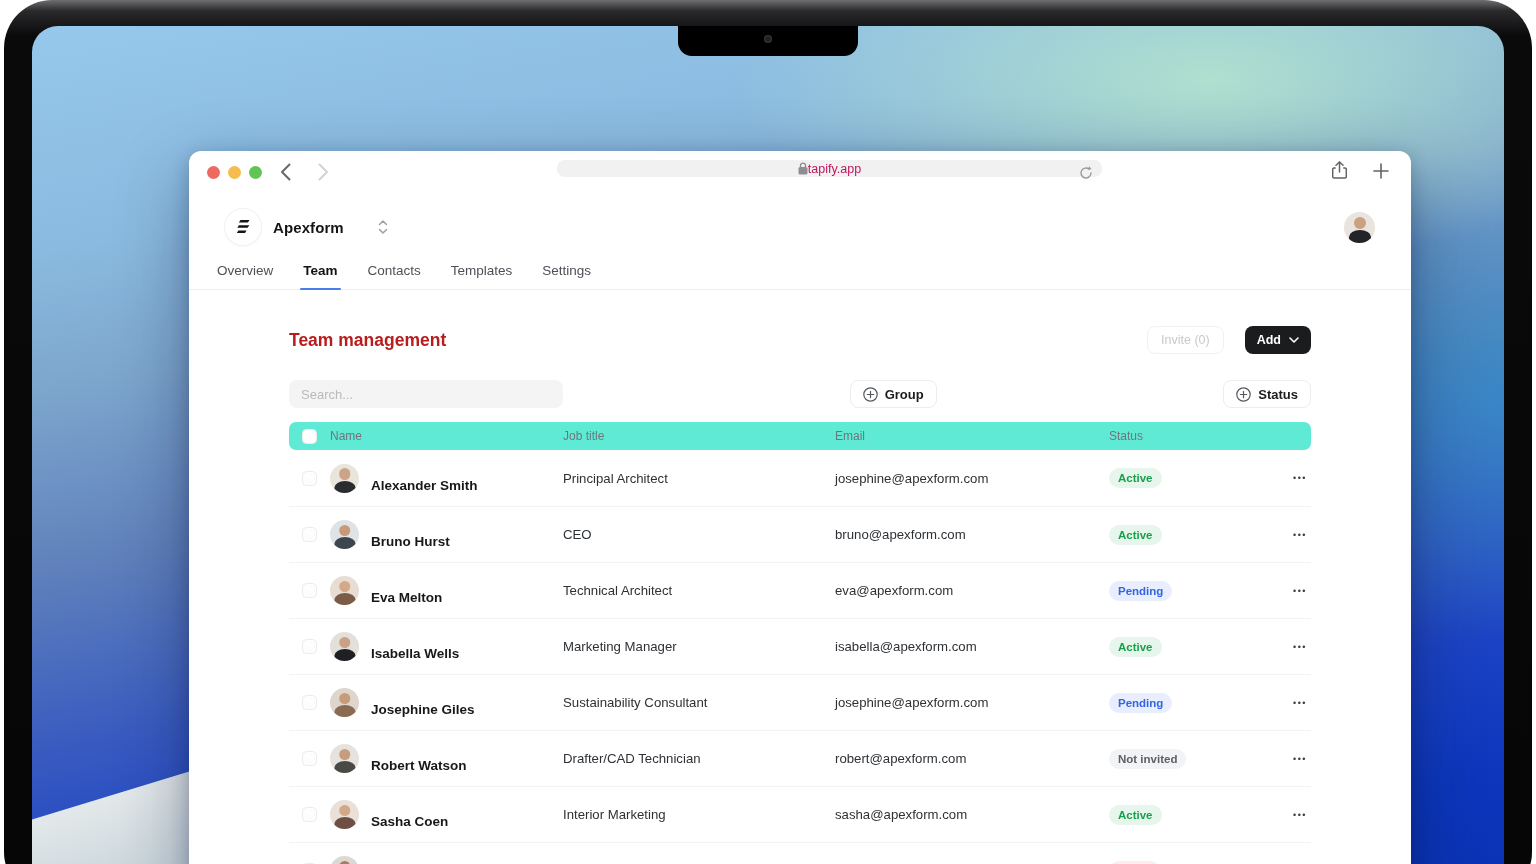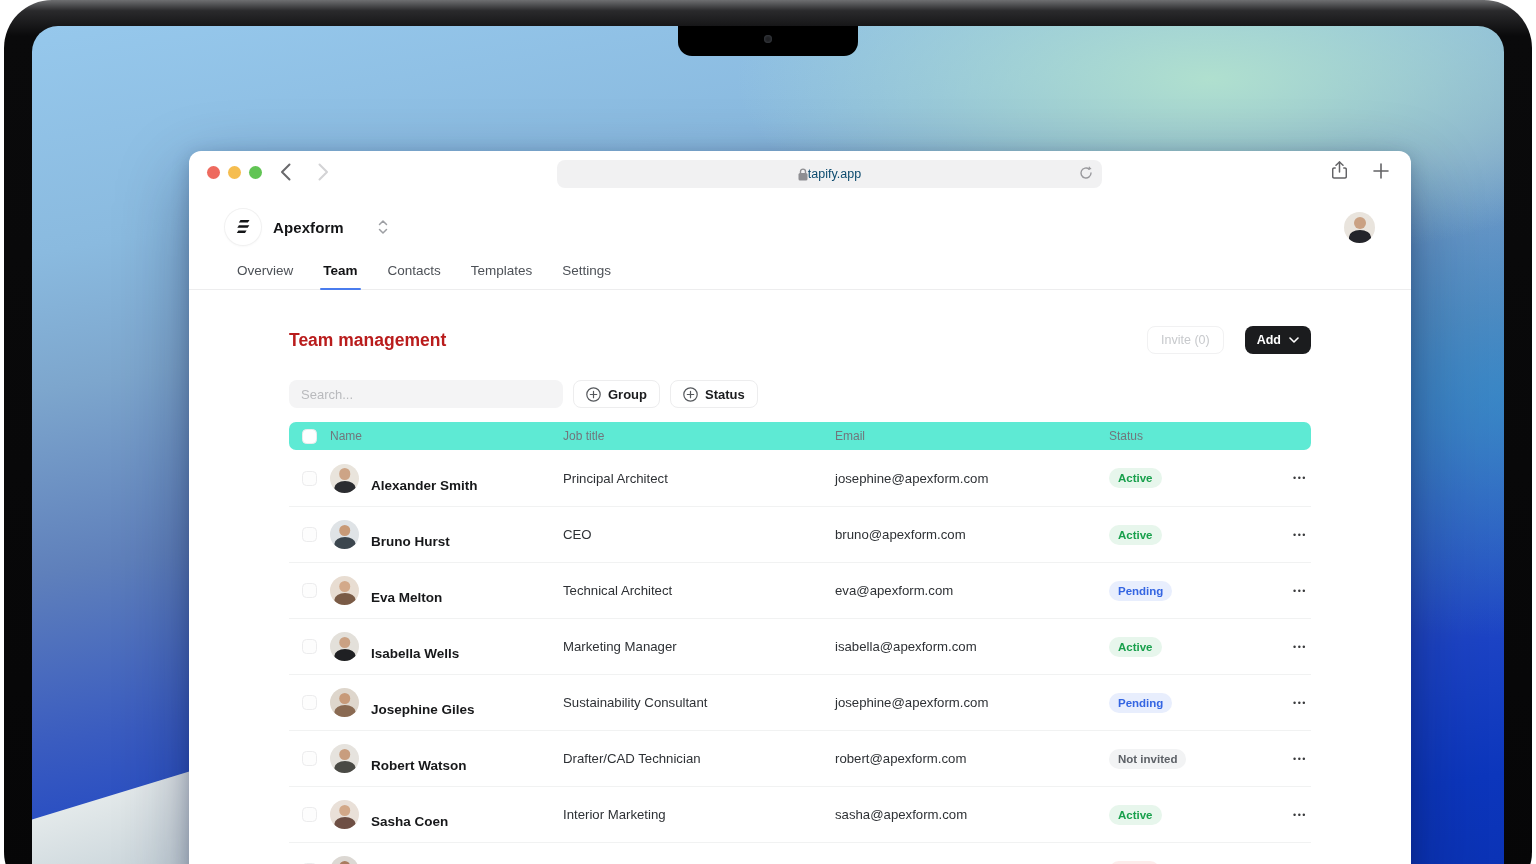--- a/index.html
+++ b/index.html
@@ -29,59 +29,59 @@
   .window { position:absolute; left:157px; top:125px; width:1222px; height:739px;
     background:#fff; border-radius:12px 12px 0 0;
     box-shadow:0 26px 70px rgba(10,20,60,0.38), 0 4px 18px rgba(10,20,60,0.22); }
 
   .toolbar { position:relative; height:44px; }
   .lights { position:absolute; left:18px; top:15px; display:flex; gap:8px; }
   .light { width:13px; height:13px; border-radius:50%; }
   .light.red{background:#ee6a5f;} .light.yellow{background:#f5bd4f;} .light.green{background:#61c454;}
   .navbtns { position:absolute; left:88px; top:10px; display:flex; gap:22px; align-items:center; }
   .navbtn { width:16px; height:22px; display:flex; align-items:center; justify-content:center; }
-  .urlbar { position:absolute; left:368px; top:9px; width:545px; height:28px;
+  .urlbar { position:absolute; left:368px; top:9px; width:545px; height:17px;
     background:#f1f1f2; border-radius:8px; display:flex; align-items:center; justify-content:center;
-    font-size:12.5px; color:#0c4a6e; }
+    font-size:12.5px; color:#be185d; }
   .urlbar .reload { position:absolute; right:9px; top:5px; }
   .winactions { position:absolute; right:22px; top:10px; display:flex; gap:26px; align-items:center; }
 
   
   .apphead { display:flex; justify-content:space-between; align-items:center;
     padding:14px 36px 0 36px; }
   .brand { display:flex; align-items:center; gap:12px; cursor:default; }
   .brand-logo { width:36px; height:36px; border-radius:50%; background:#fff;
     box-shadow:0 0 0 1px #f1f1f1, 0 1px 3px rgba(0,0,0,0.06);
     display:flex; align-items:center; justify-content:center; }
   .brand-name { font-size:15px; font-weight:700; color:#141517; letter-spacing:0.1px; }
   .brand-caret { margin-left:22px; display:flex; }
   .user-avatar { width:31px; height:31px; border-radius:50%; position:relative; overflow:hidden;
     background:#e9e4dd; }
   .user-avatar::before { content:""; position:absolute; left:50%; top:5px; transform:translateX(-50%);
     width:12px; height:12px; border-radius:50%; background:#caa183; }
   .user-avatar::after { content:""; position:absolute; left:50%; top:18px; transform:translateX(-50%);
     width:22px; height:14px; border-radius:50% 50% 0 0; background:#23242a; }
 
-  .tabs { display:flex; gap:30px; padding:18px 0 0 48px; border-bottom:1px solid #ededee; }
+  .tabs { display:flex; gap:30px; padding:18px 0 0 28px; border-bottom:1px solid #ededee; }
   .tab { font-size:13.5px; color:#4d5157; padding-bottom:11px; position:relative; cursor:pointer; }
   .tab.active { color:#111214; font-weight:700; }
   .tab.active::after { content:""; position:absolute; left:-3px; right:-3px; bottom:-1px;
     height:2.5px; border-radius:2px; background:#4a7cee; }
 
   
   .content { padding:36px 100px 0 100px; }
   .titlerow { display:flex; justify-content:space-between; align-items:center; }
   .page-title { font-size:17.5px; font-weight:700; color:#b91c1c; }
   .actions { display:flex; gap:21px; align-items:center; }
   .btn-ghost { height:28px; padding:0 13px; border-radius:8px; background:#fff;
     border:1px solid #f1f1f2; color:#c7c9cc; font-size:12.5px; display:flex; align-items:center; }
   .btn-dark { height:28px; padding:0 12px; border-radius:8px; background:#1b1c1e; color:#fff;
     font-size:12.5px; font-weight:600; display:flex; align-items:center; gap:8px; border:none; cursor:pointer; }
 
-  .filterrow { display:flex; gap:10px; margin-top:26px; align-items:center; }
+  .filterrow { display:flex; gap:10px; margin-top:26px; align-items:center;justify-content:space-between; }
   .search { width:274px; height:28px; background:#f4f4f5; border:none; border-radius:8px;
     padding:0 12px; font-size:13px; color:#333; font-family:"Liberation Sans",sans-serif; }
   .search::placeholder { color:#b9babd; }
   .filter-btn { height:28px; padding:0 12px; border-radius:8px; background:#fff;
     border:1px solid #ededee; display:flex; align-items:center; gap:7px;
     font-size:13px; font-weight:600; color:#1b1c1e; cursor:pointer; }
 
   .table { margin-top:14px; }
   .thead { display:grid; grid-template-columns:41px 233px 272px 274px 1fr 40px;
     align-items:center; height:28px; background:#5eead4; border-radius:7px;

